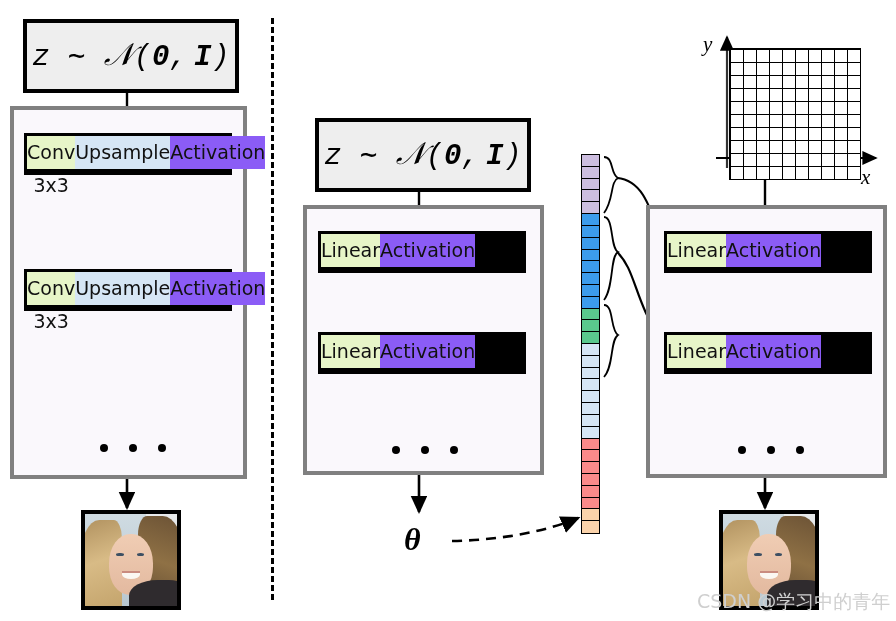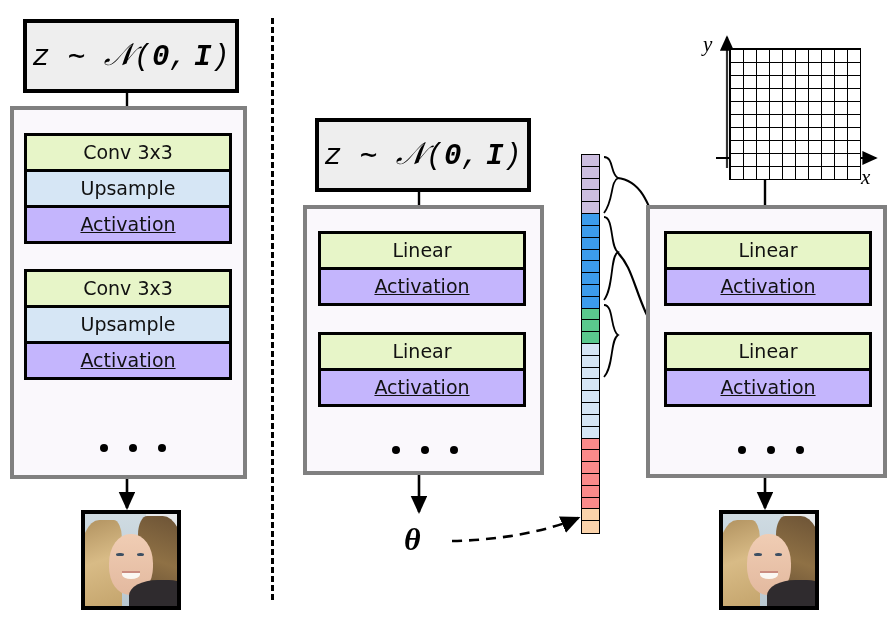--- a/index.html
+++ b/index.html
@@ -10,28 +10,28 @@
   
   .zbox{position:absolute;background:#eeeeee;border:4px solid #000;
         display:flex;align-items:center;justify-content:center;}
   .zbox .math{font-family:Liberation Mono, monospace;font-size:29px;font-style:italic;
         letter-spacing:.5px;white-space:nowrap;}
   .zbox .math b{font-style:italic;font-weight:bold;}
 
   .panel{position:absolute;background:#faf8fc;border:4px solid #808080;}
 
   .stack{position:absolute;border:3px solid #000;background:#000;
-         display:flex;flex-direction:column;}
+         display:flex;flex-direction:row;}
   .stack .row{height:33px;line-height:33px;text-align:center;font-size:19px;
               color:#111;border-bottom:3px solid #000;
               font-family:"DejaVu Sans",sans-serif;}
   .stack .row:last-child{border-bottom:none;}
   .c-green{background:#e7f5c8;}
   .c-blue{background:#d6e6f5;}
-  .c-peach{background:#c4b5fd;text-decoration:underline;}
+  .c-peach{background:#8b5cf6;}
 
   .dots{position:absolute;display:flex;gap:21px;align-items:center;}
   .dots i{width:8px;height:8px;border-radius:50%;background:#000;display:block;}
 
   
   .svglayer{position:absolute;left:0;top:0;width:896px;height:621px;
             pointer-events:none;}
 
   
   .divider{position:absolute;left:271px;top:18px;width:0;height:582px;
@@ -254,14 +254,15 @@
     <div class="wallR"></div>
     <div class="hairL"></div>
     <div class="hairR"></div>
     <div class="face"></div>
     <div class="eye l"></div>
     <div class="eye r"></div>
     <div class="mouth"></div>
     <div class="shoulder"></div>
   </div>
 
+  <div class="watermark" style="left:697px;top:589px;">CSDN @学习中的青年</div>
 
 </div>
 
 </body></html>

